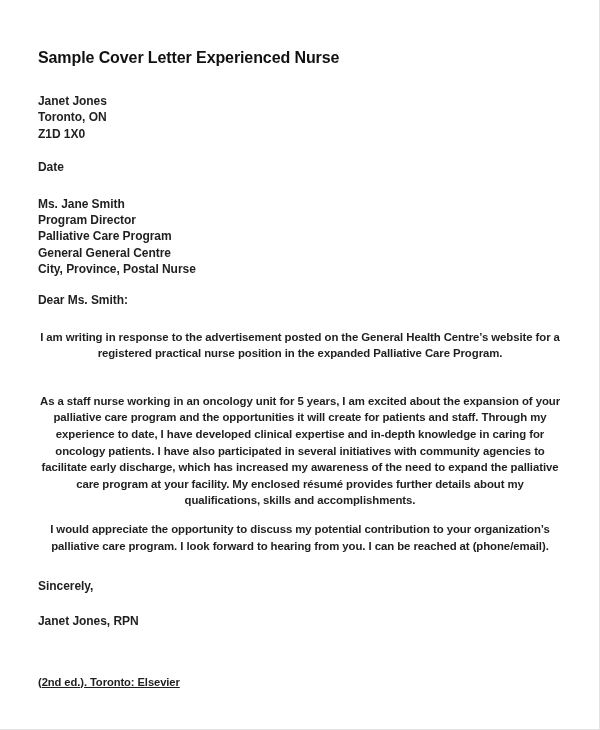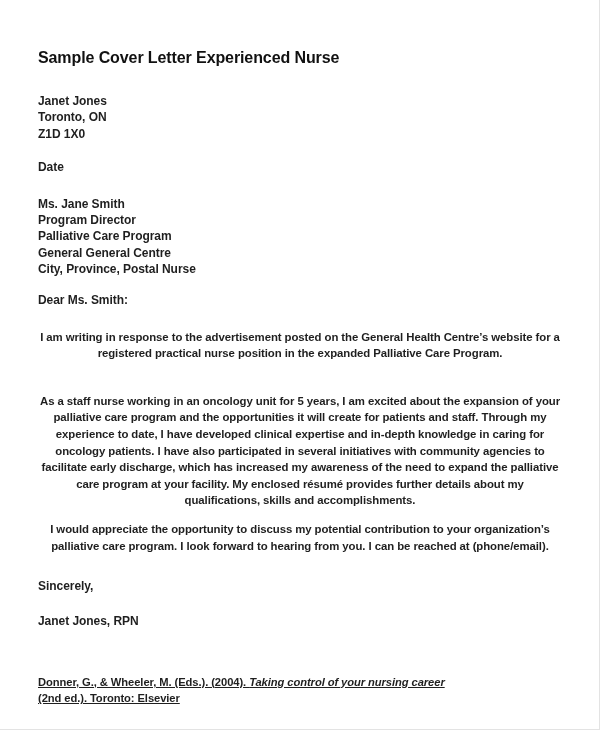--- a/index.html
+++ b/index.html
@@ -112,18 +112,17 @@
     <div class="block salutation">Dear Ms. Smith:</div>
 
     <p class="para p1">I am writing in response to the advertisement posted on the General Health Centre’s website for a registered practical nurse position in the expanded Palliative Care Program.</p>
     <p class="para p2">As a staff nurse working in an oncology unit for 5 years, I am excited about the expansion of your palliative care program and the opportunities it will create for patients and staff. Through my experience to date, I have developed clinical expertise and in-depth knowledge in caring for oncology patients. I have also participated in several initiatives with community agencies to facilitate early discharge, which has increased my awareness of the need to expand the palliative care program at your facility. My enclosed résumé provides further details about my qualifications, skills and accomplishments.</p>
     <p class="para p3">I would appreciate the opportunity to discuss my potential contribution to your organization’s palliative care program. I look forward to hearing from you. I can be reached at (phone/email).</p>
 
     <div class="block closing">Sincerely,</div>
     <div class="block signature">Janet Jones, RPN</div>
 
     <div class="footer">
-      <span class="cite-line u"><span>Donner, G., &amp; Wheeler, M. (Eds.). (2004). </span><span class="italic">Taking control of your nursing career</span></span>
       <span class="cite-line u">(2nd ed.). Toronto: Elsevier</span>
     </div>
 
   </div>
 </div>
 
 </body></html>

